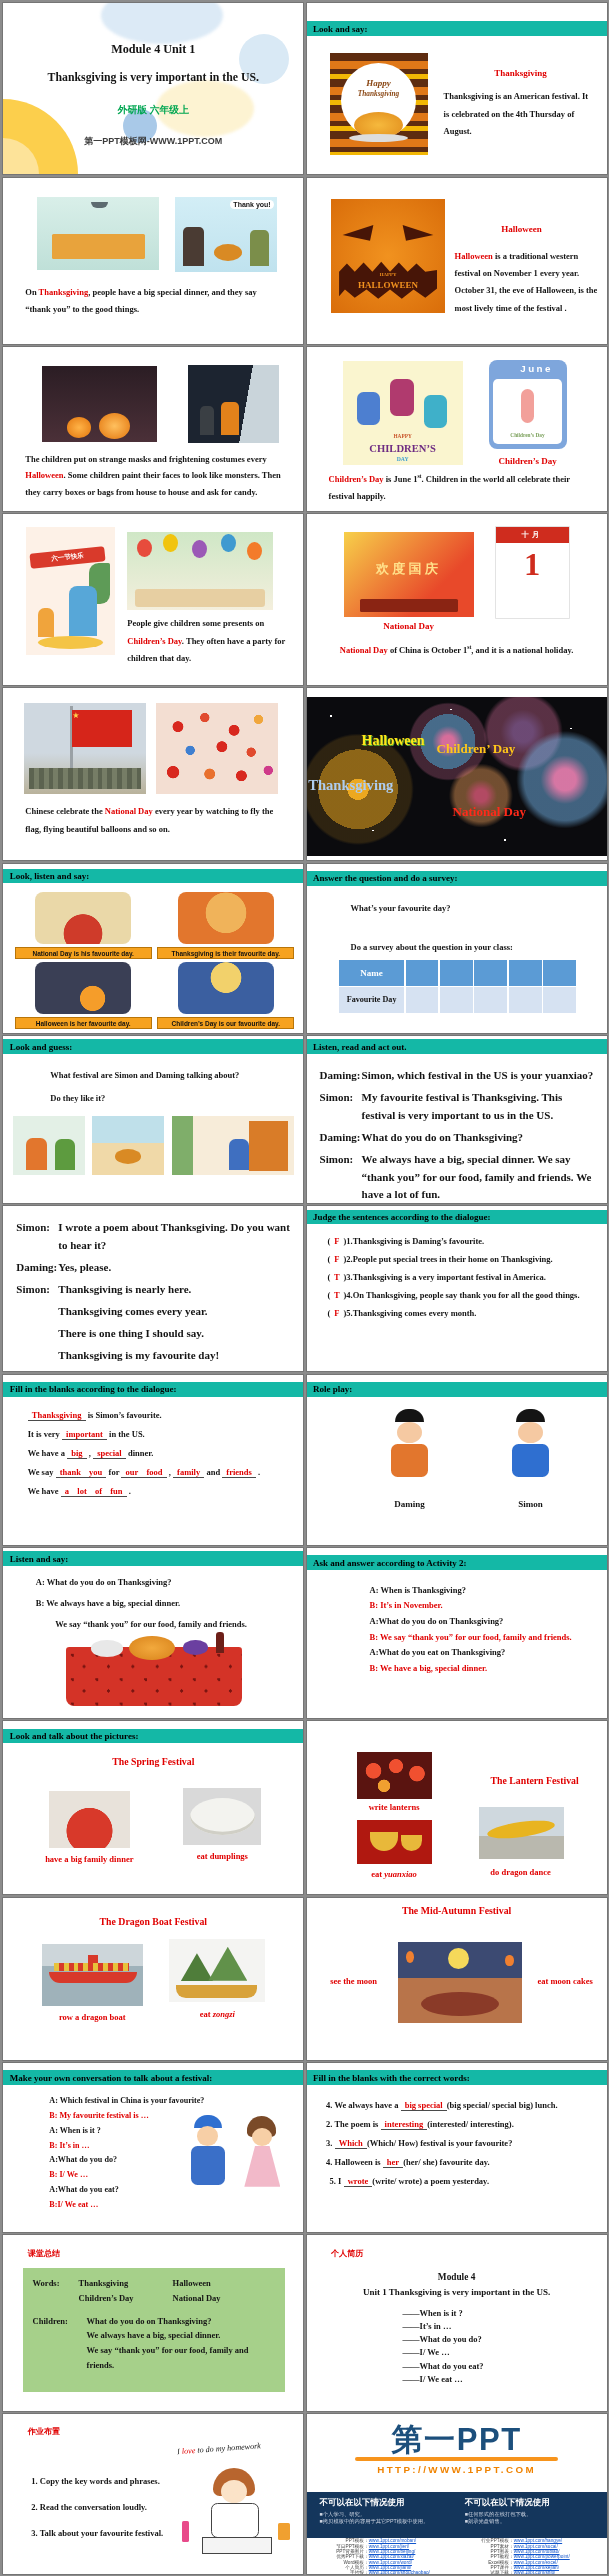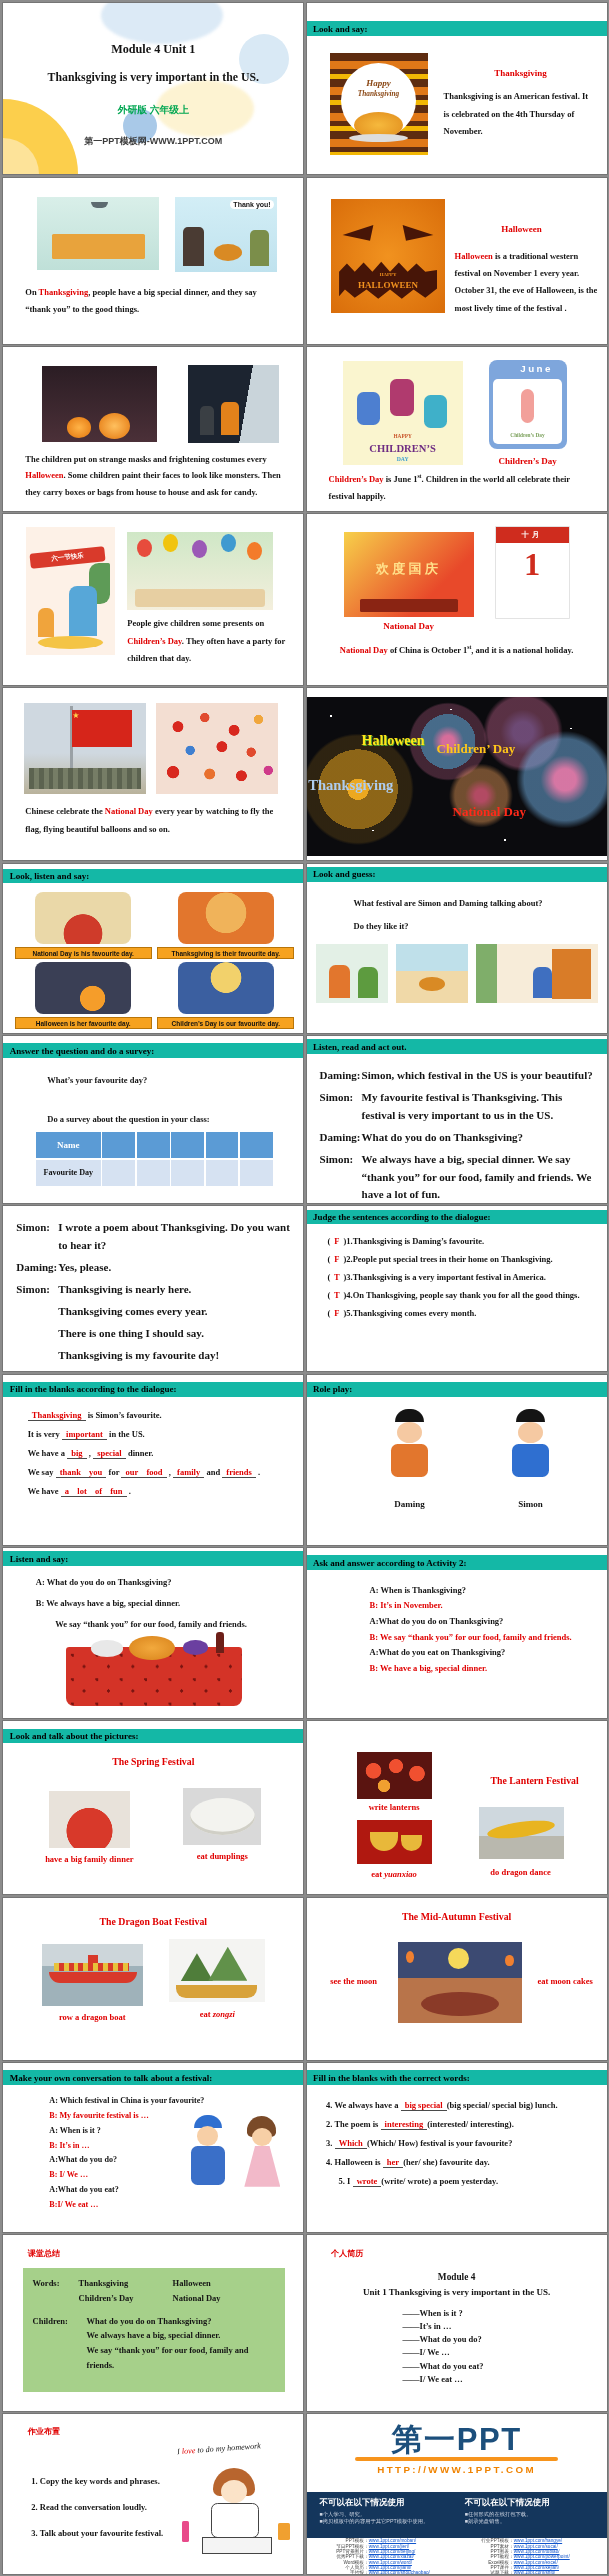--- a/index.html
+++ b/index.html
@@ -49,21 +49,21 @@
 <div class="sl">
  <div class="hd" style="margin-top:18px">Look and say:</div>
  <div class="abs" style="left:23px;top:50px;width:98px;height:102px;background:repeating-linear-gradient(180deg,#5e2c10 0 8.1px,#e07818 8.1px 16.3px,#5e2c10 16.3px 21px,#f2b705 21px 26px)">
   <div class="abs" style="left:11.4px;top:9.8px;width:75px;height:75px;border-radius:50%;background:#fff"></div>
   <div class="abs ctr" style="left:11.4px;top:24.4px;width:75px;font-style:italic;font-weight:bold;font-size:9px;color:#8a4714">Happy</div>
   <div class="abs ctr" style="left:11.4px;top:36px;width:75px;font-style:italic;font-weight:bold;font-size:7.3px;color:#8a4714">Thanksgiving</div>
   <div class="abs" style="left:24.4px;top:59px;width:49px;height:26px;border-radius:50%;background:radial-gradient(#f6b93d,#e08b1a)"></div>
   <div class="abs" style="left:19.5px;top:81px;width:59px;height:8.1px;border-radius:50%;background:#ddd"></div>
  </div>
  <div class="abs rc" style="left:145px;top:65px;width:138px">Thanksgiving</div>
- <div class="abs tx" style="left:137px;top:85px;width:151px;padding:0">Thanksgiving is an American festival. It is celebrated on the 4th Thursday of November.</div>
+ <div class="abs tx" style="left:137px;top:85px;width:151px;padding:0">Thanksgiving is an American festival. It is celebrated on the 4th Thursday of August.</div>
 </div>
 
 <div class="sl">
  <div class="abs" style="left:34px;top:19.5px;width:122px;height:73px;background:linear-gradient(#d9efe9,#bfe0d8)">
   <div class="abs" style="left:14.6px;bottom:11.4px;width:93px;height:24.4px;background:#e8a33c;border-radius:1.6px"></div>
   <div class="abs" style="left:54px;top:4.9px;width:16.3px;height:6.5px;background:#5c6b70;border-radius:0 0 6.5px 6.5px"></div>
  </div>
  <div class="abs" style="left:172px;top:19.5px;width:102px;height:75px;background:linear-gradient(#d3eef6,#bfe2ee)">
   <div class="abs sans" style="right:3.3px;top:3.3px;background:#fff;border-radius:4.9px;padding:0.8px 3.3px;font-weight:bold;font-size:7px">Thank you!</div>
   <div class="abs" style="left:8.1px;bottom:6.5px;width:21px;height:39px;background:#4a3b33;border-radius:4.9px 4.9px 0 0"></div>
@@ -178,38 +178,20 @@
   <div class="kpic" style="background:radial-gradient(circle at 50% 40%,#f0b35a 0 35%,#e2762d 36%)"></div>
   <div class="capbar">Thanksgiving is their favourite day.</div>
  </div>
  <div class="abs" style="left:11.4px;top:98px;width:137px">
   <div class="kpic" style="background:radial-gradient(circle at 60% 70%,#f59d2a 0 18%,#3a3f55 19%)"></div>
   <div class="capbar">Halloween is her favourite day.</div>
  </div>
  <div class="abs" style="left:154px;top:98px;width:137px">
   <div class="kpic" style="background:radial-gradient(circle at 50% 30%,#f2d16b 0 25%,#3b5fa0 26%)"></div>
   <div class="capbar">Children’s Day is our favourite day.</div>
- </div>
-</div>
-
-<div class="sl">
- <div class="hd" style="margin-top:3.3px">Look and guess:</div>
- <div class="abs tx" style="left:47px;top:31px;padding:0">What festival are Simon and Daming talking about?</div>
- <div class="abs tx" style="left:47px;top:54px;padding:0">Do they like it?</div>
- <div class="abs" style="left:9.8px;top:80px;width:72px;height:59px;background:#e3f0e6">
-  <div class="abs" style="left:13px;bottom:4.9px;width:21px;height:32.5px;background:#e2762d;border-radius:6.5px 6.5px 0 0"></div>
-  <div class="abs" style="left:42px;bottom:4.9px;width:19.5px;height:31px;background:#5d9b3f;border-radius:6.5px 6.5px 0 0"></div>
- </div>
- <div class="abs" style="left:89px;top:80px;width:72px;height:59px;background:linear-gradient(#bfe0ea 45%,#f0d9a8 45%)">
-  <div class="abs" style="left:23px;bottom:11.4px;width:26px;height:14.6px;border-radius:50%;background:#d98a24"></div>
- </div>
- <div class="abs" style="left:169px;top:80px;width:122px;height:59px;background:#f7ecd9">
-  <div class="abs" style="left:0;top:0;width:21px;height:59px;background:#7fae6a"></div>
-  <div class="abs" style="right:6.5px;top:4.9px;width:39px;height:50px;background:#d97c28"></div>
-  <div class="abs" style="left:57px;bottom:4.9px;width:19.5px;height:31px;background:#3f6fc0;border-radius:6.5px 6.5px 0 0"></div>
  </div>
 </div>
 
 <div class="sl">
  <div class="hd">Answer the question and do a survey:</div>
  <div class="abs tx" style="left:44px;top:36px;padding:0">What’s your favourite day?</div>
  <div class="abs tx" style="left:44px;top:75px;padding:0">Do a survey about the question in your class:</div>
  <div class="abs" style="left:32.5px;top:96px;width:237px;display:grid;grid-template-columns:65px repeat(5,1fr);gap:1.6px;background:#fff">
   <div style="background:#5b9bd5;color:#fff;font-weight:bold;font-size:9px;text-align:center;line-height:26px;height:26px">Name</div>
   <div style="background:#5b9bd5;height:26px"></div>
@@ -220,23 +202,41 @@
   <div style="background:#d6e2f2;color:#111;font-weight:bold;font-size:8.1px;text-align:center;line-height:26px;height:26px">Favourite Day</div>
   <div style="background:#d6e2f2;height:26px"></div>
   <div style="background:#d6e2f2;height:26px"></div>
   <div style="background:#d6e2f2;height:26px"></div>
   <div style="background:#d6e2f2;height:26px"></div>
   <div style="background:#d6e2f2;height:26px"></div>
  </div>
 </div>
 
 <div class="sl">
+ <div class="hd" style="margin-top:3.3px">Look and guess:</div>
+ <div class="abs tx" style="left:47px;top:31px;padding:0">What festival are Simon and Daming talking about?</div>
+ <div class="abs tx" style="left:47px;top:54px;padding:0">Do they like it?</div>
+ <div class="abs" style="left:9.8px;top:80px;width:72px;height:59px;background:#e3f0e6">
+  <div class="abs" style="left:13px;bottom:4.9px;width:21px;height:32.5px;background:#e2762d;border-radius:6.5px 6.5px 0 0"></div>
+  <div class="abs" style="left:42px;bottom:4.9px;width:19.5px;height:31px;background:#5d9b3f;border-radius:6.5px 6.5px 0 0"></div>
+ </div>
+ <div class="abs" style="left:89px;top:80px;width:72px;height:59px;background:linear-gradient(#bfe0ea 45%,#f0d9a8 45%)">
+  <div class="abs" style="left:23px;bottom:11.4px;width:26px;height:14.6px;border-radius:50%;background:#d98a24"></div>
+ </div>
+ <div class="abs" style="left:169px;top:80px;width:122px;height:59px;background:#f7ecd9">
+  <div class="abs" style="left:0;top:0;width:21px;height:59px;background:#7fae6a"></div>
+  <div class="abs" style="right:6.5px;top:4.9px;width:39px;height:50px;background:#d97c28"></div>
+  <div class="abs" style="left:57px;bottom:4.9px;width:19.5px;height:31px;background:#3f6fc0;border-radius:6.5px 6.5px 0 0"></div>
+ </div>
+</div>
+
+<div class="sl">
  <div class="hd" style="margin-top:3.3px">Listen, read and act out.</div>
  <div style="margin-top:13px">
-  <div class="dl"><span class="w">Daming:</span><span>Simon, which festival in the US is your beautiful?</span></div>
+  <div class="dl"><span class="w">Daming:</span><span>Simon, which festival in the US is your yuanxiao?</span></div>
   <div class="dl"><span class="w">Simon:</span><span>My favourite festival is Thanksgiving. This festival is very important to us in the US.</span></div>
   <div class="dl"><span class="w">Daming:</span><span>What do you do on Thanksgiving?</span></div>
   <div class="dl"><span class="w">Simon:</span><span>We always have a big, special dinner. We say “thank you” for our food, family and friends. We have a lot of fun.</span></div>
  </div>
 </div>
 
 <div class="sl">
  <div style="padding-top:13px">
   <div class="dl"><span class="w">Simon:</span><span>I wrote a poem about Thanksgiving. Do you want to hear it?</span></div>
   <div class="dl"><span class="w">Daming:</span><span>Yes, please.</span></div>
@@ -347,21 +347,21 @@
  <div class="abs" style="left:166px;top:41px;width:96px;height:63px;background:#f4f4f2">
   <div class="abs" style="left:11.4px;top:14.6px;width:32.5px;height:28px;background:#4f7d3a;clip-path:polygon(50% 0,100% 100%,0 100%)"></div>
   <div class="abs" style="left:39px;top:8.1px;width:39px;height:34px;background:#61914a;clip-path:polygon(50% 0,100% 100%,0 100%)"></div>
   <div class="abs" style="left:6.5px;bottom:3.3px;width:81px;height:13px;border-radius:0 0 9.8px 9.8px;background:#d8a23a"></div>
  </div>
  <div class="abs rc" style="left:29px;top:114px;width:120px;font-size:8.5px">row a dragon boat</div>
  <div class="abs rc" style="left:166px;top:111px;width:96px;font-size:8.5px"><span>eat </span><i>zongzi</i></div>
 </div>
 
 <div class="sl">
- <div class="rc" style="margin-top:13px;font-size:9.8px">The Mid-Autumn  Festival</div>
+ <div class="rc" style="margin-top:7px;font-size:9.8px">The Mid-Autumn  Festival</div>
  <div class="abs" style="left:91px;top:44px;width:124px;height:81px;background:linear-gradient(#3c4a72 45%,#b8744a 45%)">
   <div class="abs" style="left:50px;top:6.5px;width:21px;height:21px;border-radius:50%;background:#f5d95a"></div>
   <div class="abs" style="left:23px;bottom:6.5px;width:78px;height:24.4px;border-radius:50%;background:#8a3a28"></div>
   <div class="abs" style="left:8.1px;top:9.8px;width:8.1px;height:11.4px;border-radius:50%;background:#f08030"></div>
   <div class="abs" style="right:8.1px;top:13px;width:8.1px;height:11.4px;border-radius:50%;background:#f08030"></div>
  </div>
  <div class="abs rc" style="left:6.5px;top:78px;width:81px;font-size:8.5px">see the moon</div>
  <div class="abs rc" style="left:218px;top:78px;width:81px;font-size:8.5px">eat moon cakes</div>
 </div>
 
@@ -387,21 +387,21 @@
  </div>
 </div>
 
 <div class="sl">
  <div class="hd">Fill in the blanks with the correct words:</div>
  <div style="margin-top:14.6px">
   <div class="fb" style="margin-left:19.5px"><span>4. We always have a </span><span class="bl">big special</span><span>(big special/ special big) lunch.</span></div>
   <div class="fb" style="margin-left:19.5px"><span>2. The poem is </span><span class="bl">interesting</span><span>(interested/ interesting).</span></div>
   <div class="fb" style="margin-left:19.5px"><span>3. </span><span class="bl">Which</span><span>(Which/ How) festival is your  favourite?</span></div>
   <div class="fb" style="margin-left:19.5px"><span>4. Halloween is </span><span class="bl">her</span><span>(her/ she) favourite day.</span></div>
-  <div class="fb" style="margin-left:32px"><span>5. I </span><span class="bl">wrote</span><span>(write/ wrote) a poem yesterday.</span></div>
+  <div class="fb" style="margin-left:23px"><span>5. I </span><span class="bl">wrote</span><span>(write/ wrote) a poem yesterday.</span></div>
  </div>
 </div>
 
 <div class="sl">
  <div class="abs red sans" style="left:24.4px;top:13px;font-weight:bold;font-size:8.1px">课堂总结</div>
  <div class="abs" style="left:19.5px;top:32.5px;right:18px;height:124px;background:#a6d08a;padding:8.1px 8.1px 0 9.8px;box-sizing:border-box;font-weight:bold;font-size:8.5px;line-height:1.75">
   <div><span style="display:inline-block;width:46px">Words:</span><span style="display:inline-block;width:94px">Thanksgiving</span><span>Halloween</span></div>
   <div><span style="display:inline-block;width:46px"></span><span style="display:inline-block;width:94px">Children’s Day</span><span>National Day</span></div>
   <div style="height:8.1px"></div>
   <div><span style="display:inline-block;width:54px">Children:</span><span>What do you do on Thanksgiving?</span></div>

